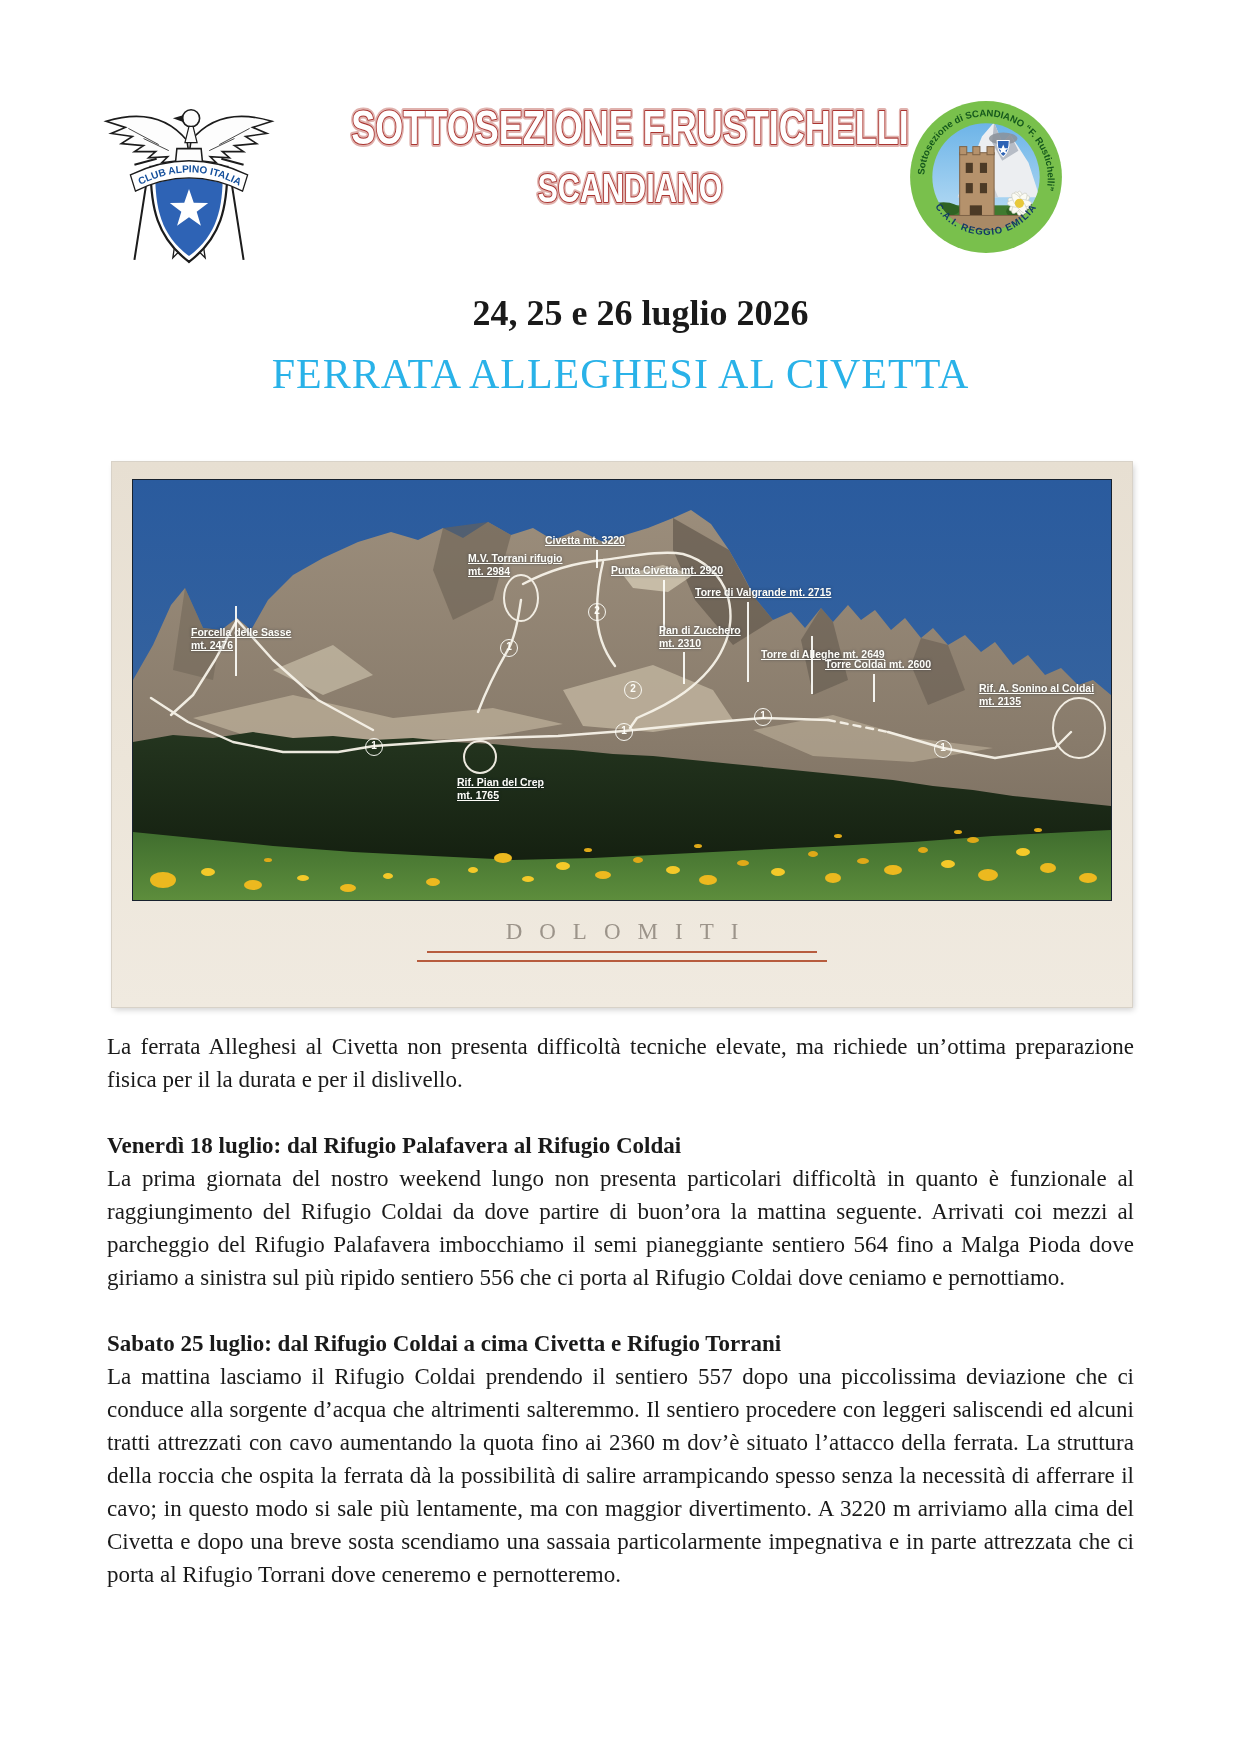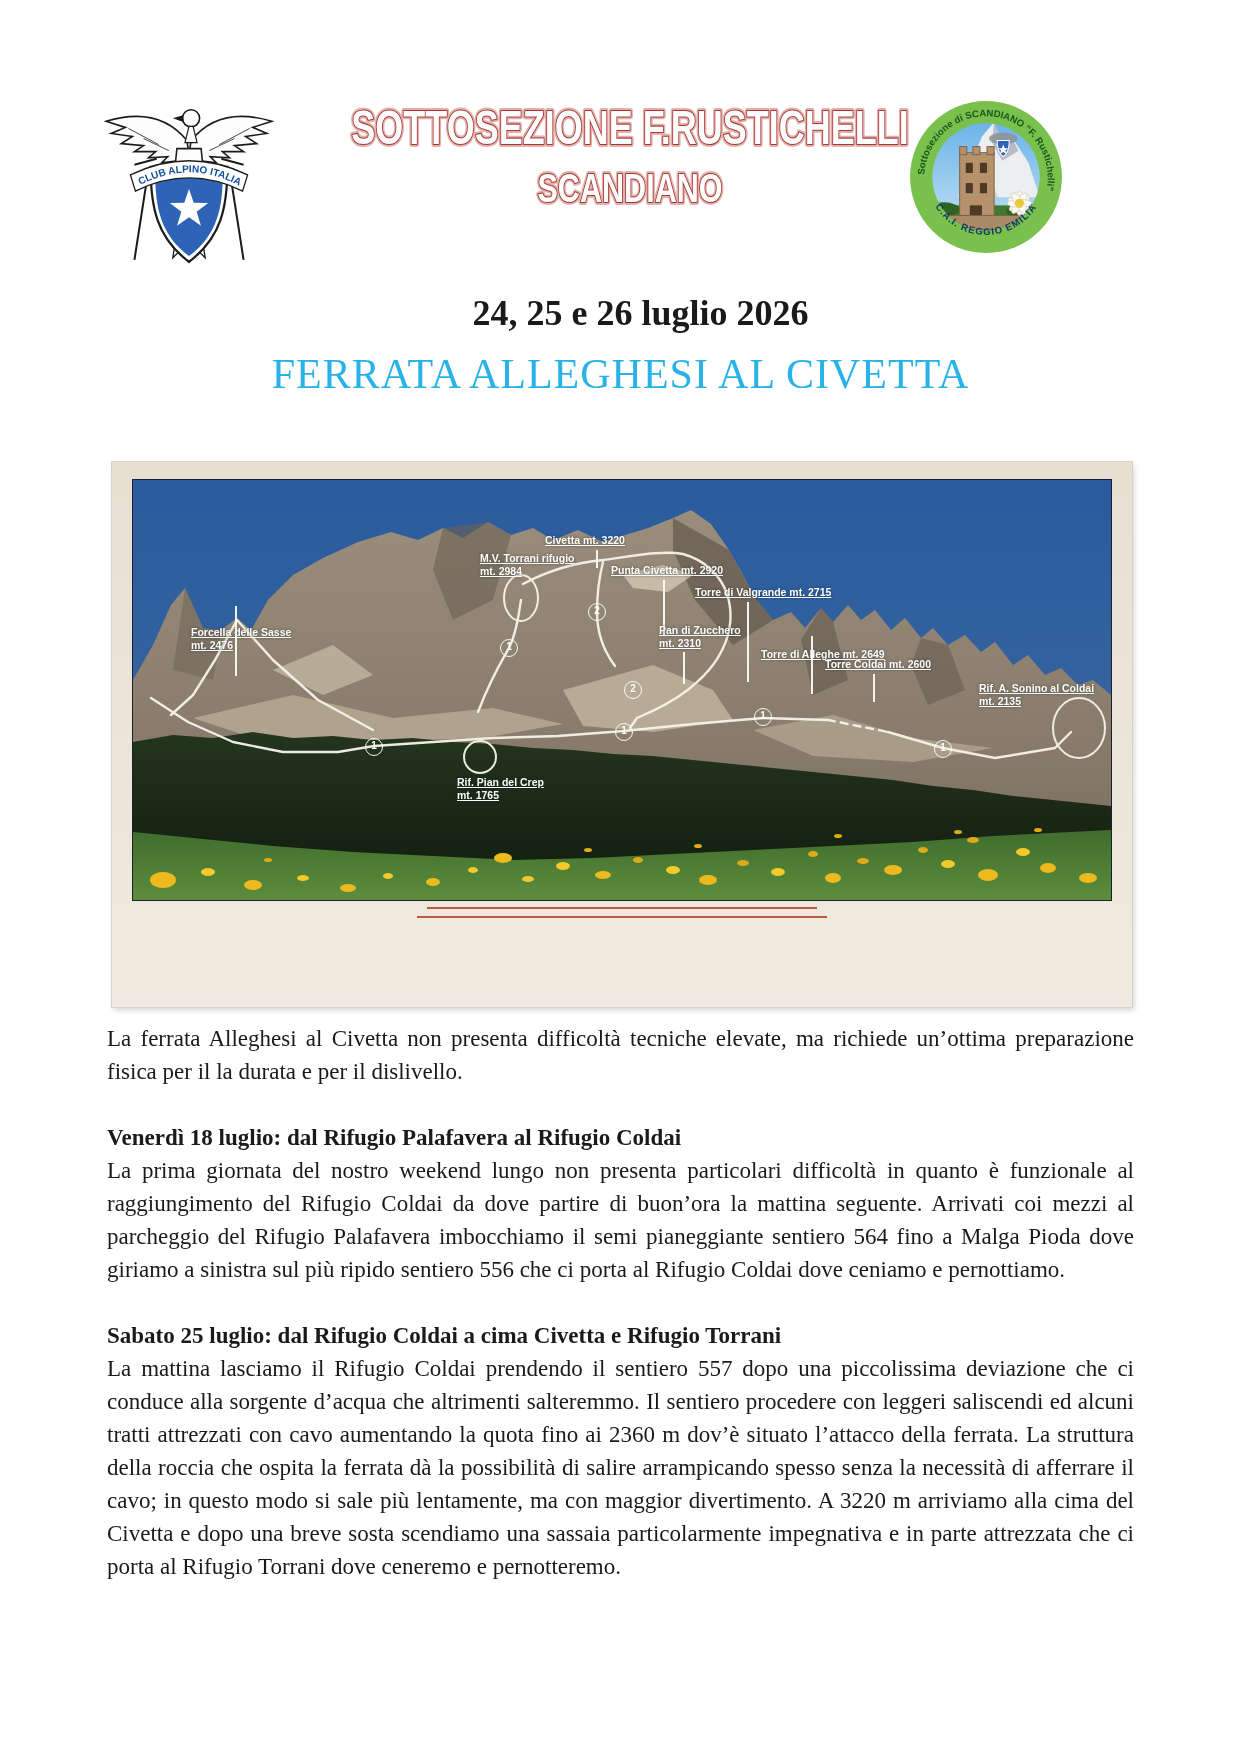--- a/index.html
+++ b/index.html
@@ -61,21 +61,21 @@
   }
 
   
   .bodytext { position:absolute; left:107px; top:1022px; width:1027px; }
   .bodytext p {
     margin:0; font-size:23px; line-height:33px; text-align:justify;
   }
   .bodytext h3 {
     margin:33px 0 0 0; font-size:23px; line-height:33px; font-weight:bold; text-align:left;
   }
-  .bodytext p.first { margin-top:0; }
+  .bodytext p.first { margin-top:8px; }
 </style>
 </head>
 <body>
 
 <div class="page">
 
   <div class="cai-logo">
     <svg viewBox="0 0 180 190" width="182" height="192">
 
       <path d="M88,52 C70,30 44,22 8,33 L27,39 L13,45 L34,48 L23,55 L45,57 L36,63 L57,63 L50,69 L69,68 L63,74 L79,72 L90,66 Z" fill="#fdfdfd" stroke="#1c1c1c" stroke-width="1.6"></path>
@@ -280,21 +280,21 @@
             <circle cx="347" cy="277" r="16" stroke-width="2"></circle>
           </g>
         </svg>
 
         <div class="plabel" style="left:58px; top:98px;margin-top:48px;">
           <div>Forcella delle Sasse</div>
             <div>mt. 2476</div>
         </div>
         <div class="pleader" style="left:102px; top:126px; height:70px;"></div>
 
-        <div class="plabel" style="left:335px; top:72px;margin-left:12px;">
+        <div class="plabel" style="left:335px; top:72px;">
           <div>M.V. Torrani rifugio</div>
             <div>mt. 2984</div>
         </div>
 
         <div class="plabel" style="left:412px; top:54px;">
           <div>Civetta mt. 3220</div>
         </div>
         <div class="pleader" style="left:463px; top:70px; height:18px;"></div>
 
         <div class="plabel" style="left:478px; top:84px;">
@@ -337,20 +337,21 @@
         <div class="pmark" style="left:455px; top:123px;">2</div>
         <div class="pmark" style="left:491px; top:201px;">2</div>
         <div class="pmark" style="left:232px; top:258px;">1</div>
         <div class="pmark" style="left:482px; top:243px;">1</div>
         <div class="pmark" style="left:621px; top:228px;">1</div>
         <div class="pmark" style="left:801px; top:260px;">1</div>
       </div>
     </div>
 
     <div class="caption">
+      <div class="caption-title">DOLOMITI</div>
       <div class="caption-rule" style="width:390px;"></div>
       <div class="caption-rule" style="width:410px; margin-top:7px;"></div>
     </div>
   </div>
 
   <div class="bodytext">
     <p class="first">La ferrata Alleghesi al Civetta non presenta difficoltà tecniche elevate, ma richiede un’ottima preparazione fisica per il la durata e per il dislivello.</p>
 
     <h3>Venerdì 18 luglio: dal Rifugio Palafavera al Rifugio Coldai</h3>
     <p>La prima giornata del nostro weekend lungo non presenta particolari difficoltà in quanto è funzionale al raggiungimento del Rifugio Coldai da dove partire di buon’ora la mattina seguente. Arrivati coi mezzi al parcheggio del Rifugio Palafavera imbocchiamo il semi pianeggiante sentiero 564 fino a Malga Pioda dove giriamo a sinistra sul più ripido sentiero 556 che ci porta al Rifugio Coldai dove ceniamo e pernottiamo.</p>

